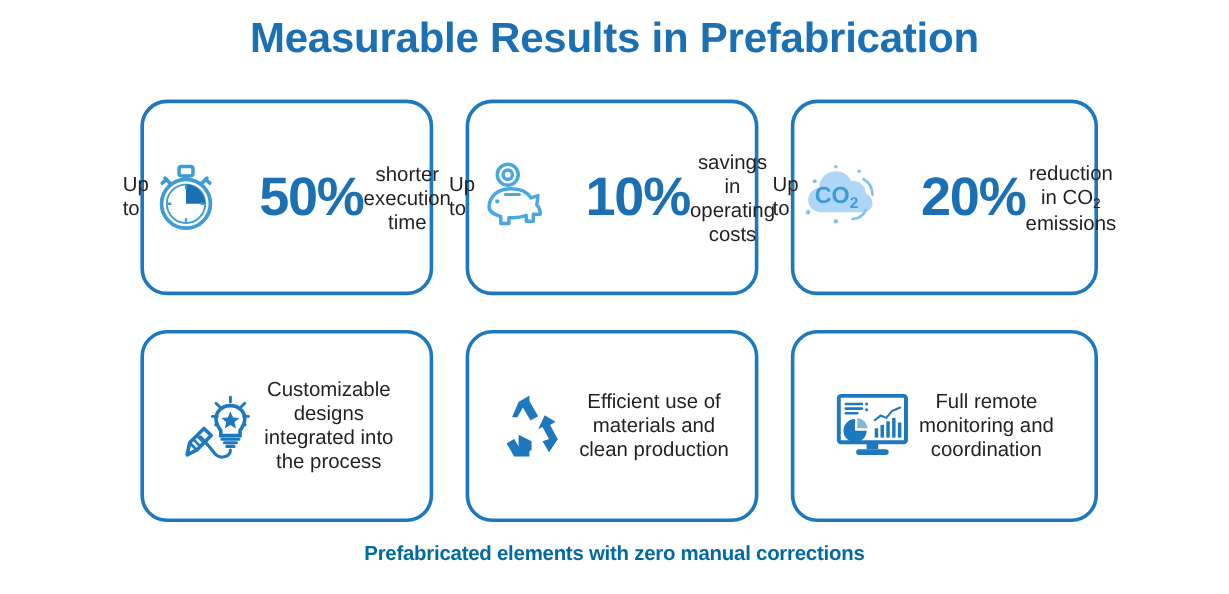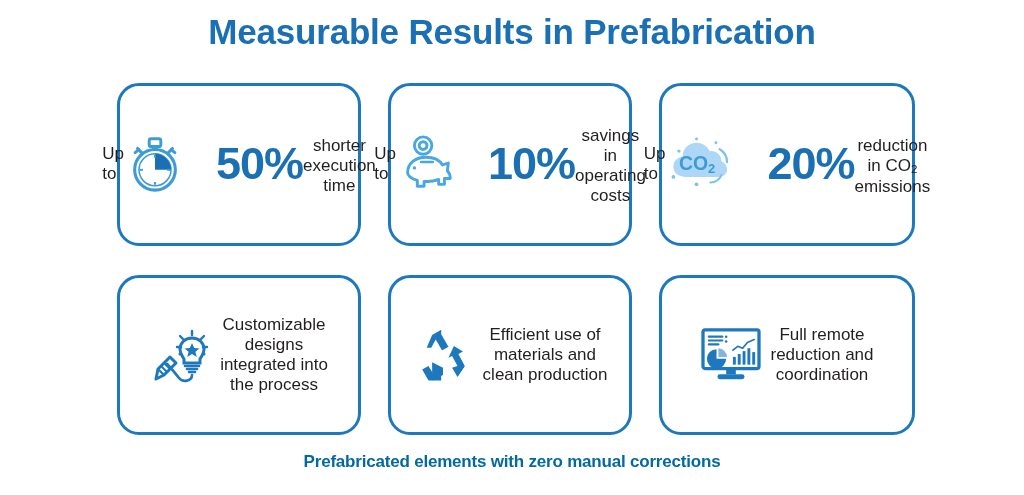--- a/index.html
+++ b/index.html
@@ -332,21 +332,21 @@
 
             <rect x="34" y="31" width="3" height="8" fill="#1e78be"></rect>
             <rect x="39" y="28" width="3" height="11" fill="#1e78be"></rect>
             <rect x="44" y="25" width="3" height="14" fill="#1e78be"></rect>
             <rect x="49" y="22" width="3" height="17" fill="#1e78be"></rect>
             <rect x="54" y="26" width="3" height="13" fill="#1e78be"></rect>
 
             <path d="M34 24 L39 20 L44 22 L49 16 L56 13" fill="none" stroke="#1e78be" stroke-width="1.8" stroke-linecap="round" stroke-linejoin="round"></path>
           </svg>
           <div class="feat-text">Full remote
-reduction and
+monitoring and
 coordination</div>
         </div>
       </div>
 
     </div>
   </div>
 
   <div class="footer">Prefabricated elements with zero manual corrections</div>
 
 </div>

